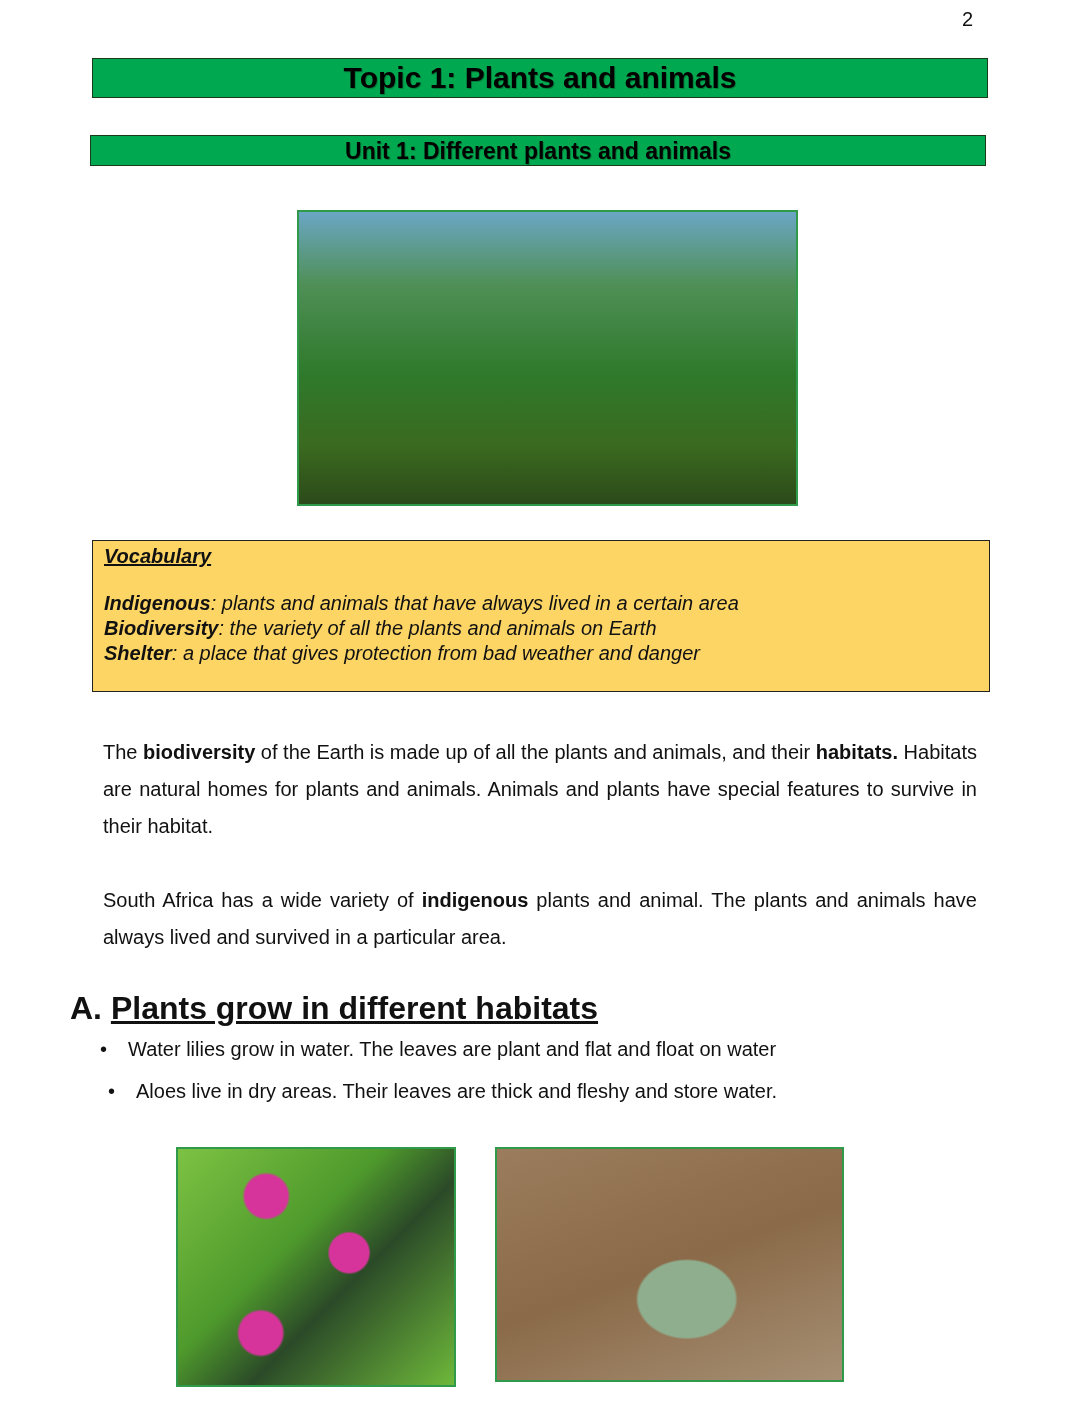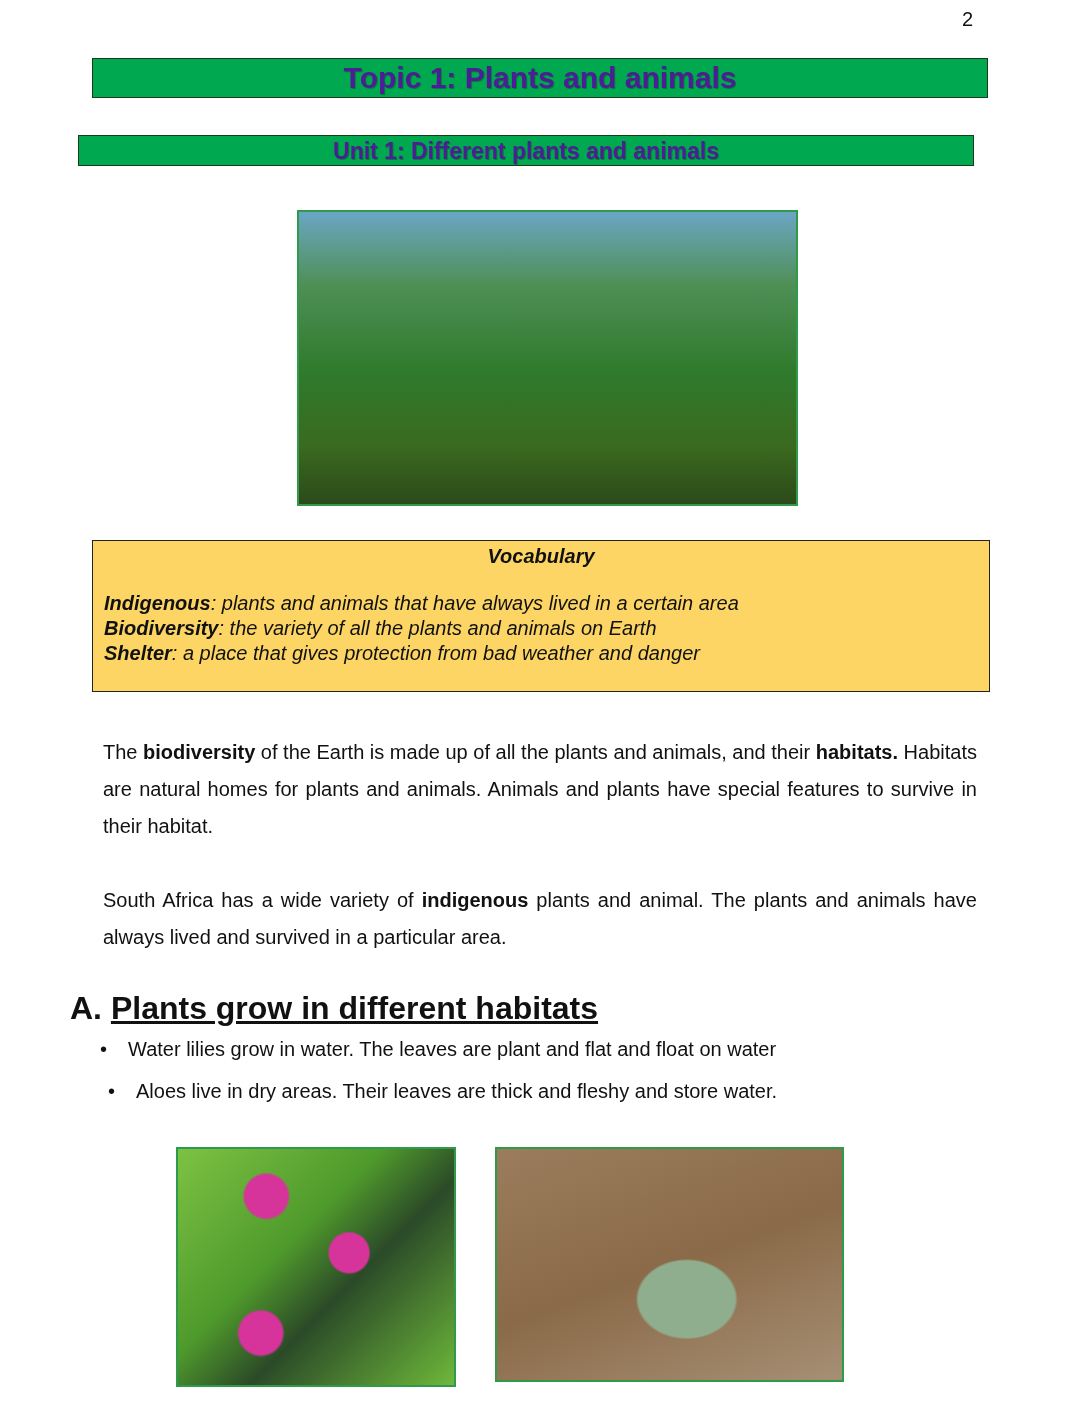--- a/index.html
+++ b/index.html
@@ -1,26 +1,26 @@
 <!DOCTYPE html>
 <html><head>
   <meta charset="utf-8">
   <style>
     html, body { margin: 0; padding: 0; background: #ffffff; }
     body { width: 1080px; height: 1424px; position: relative; overflow: hidden; font-family: "Liberation Sans", sans-serif; color: #111; }
     .abs { position: absolute; }
     .page-num { top: 8px; left: 962px; font-size: 20px; }
-    .banner { background: #00a84f; border: 1px solid #1a3a1a; box-sizing: border-box; text-align: center; font-weight: bold; color: #4c1d95; text-shadow: 1px 1px 0 rgba(0,0,0,0.25); }
+    .banner { background: #00a84f; border: 1px solid #1a3a1a; box-sizing: border-box; text-align: center; font-weight: bold; color: #000000; text-shadow: 1px 1px 0 rgba(0,0,0,0.25); }
     .topic-banner { top: 58px; left: 92px; width: 896px; height: 40px; font-size: 30px; line-height: 38px; }
-    .unit-banner { top: 135px; left: 78px; width: 896px; height: 31px; font-size: 23px; line-height: 31px; }
+    .unit-banner { top: 135px; left: 90px; width: 896px; height: 31px; font-size: 23px; line-height: 31px; }
     .img-frame { border: 2px solid #2e9a4a; box-sizing: border-box; overflow: hidden; }
     .forest { top: 210px; left: 297px; width: 501px; height: 296px;
       background: linear-gradient(180deg, #6aa6c4 0%, #4f8f56 25%, #2f7a2c 55%, #3a6a1f 80%, #2c4a1a 100%); }
     .vocab { top: 540px; left: 92px; width: 898px; height: 152px; background: #fdd565; border: 1px solid #222; box-sizing: border-box; padding: 2px 11px; font-size: 20px; }
-    .vocab-title { font-weight: bold; font-style: italic; display: block; height: 48px; line-height: 26px; text-align: center; }
+    .vocab-title { font-weight: bold; font-style: italic; text-decoration: underline; display: block; height: 48px; line-height: 26px; }
     .vocab-line { font-style: italic; line-height: 25px; height: 25px; white-space: nowrap; }
     .vocab-line b { font-weight: bold; }
     .para { left: 103px; width: 874px; font-size: 20px; line-height: 37px; text-align: justify; margin-top: 8px; }
     .para1 { top: 726px; }
     .para2 { top: 874px; }
     .section-heading { top: 990px; left: 70px; font-size: 32px; font-weight: bold; }
     .section-heading .u { text-decoration: underline; }
     .bullets { left: 100px; font-size: 20px; }
     .bullet { position: absolute; white-space: nowrap; }
     .bullet .dot { display: inline-block; width: 28px; }

